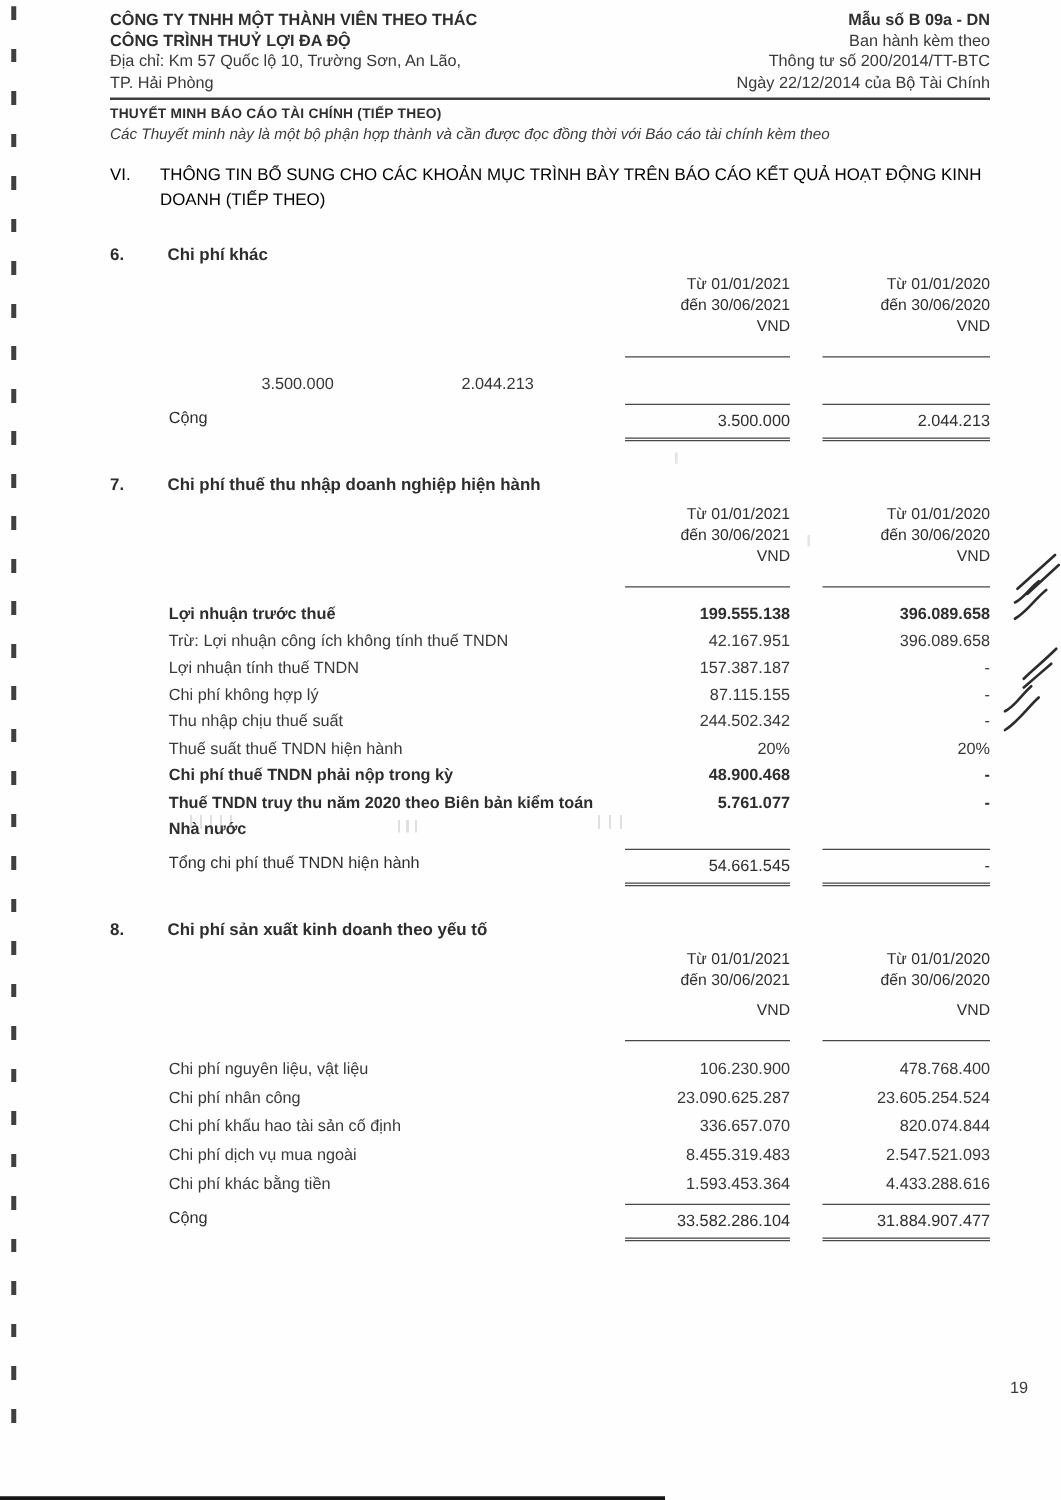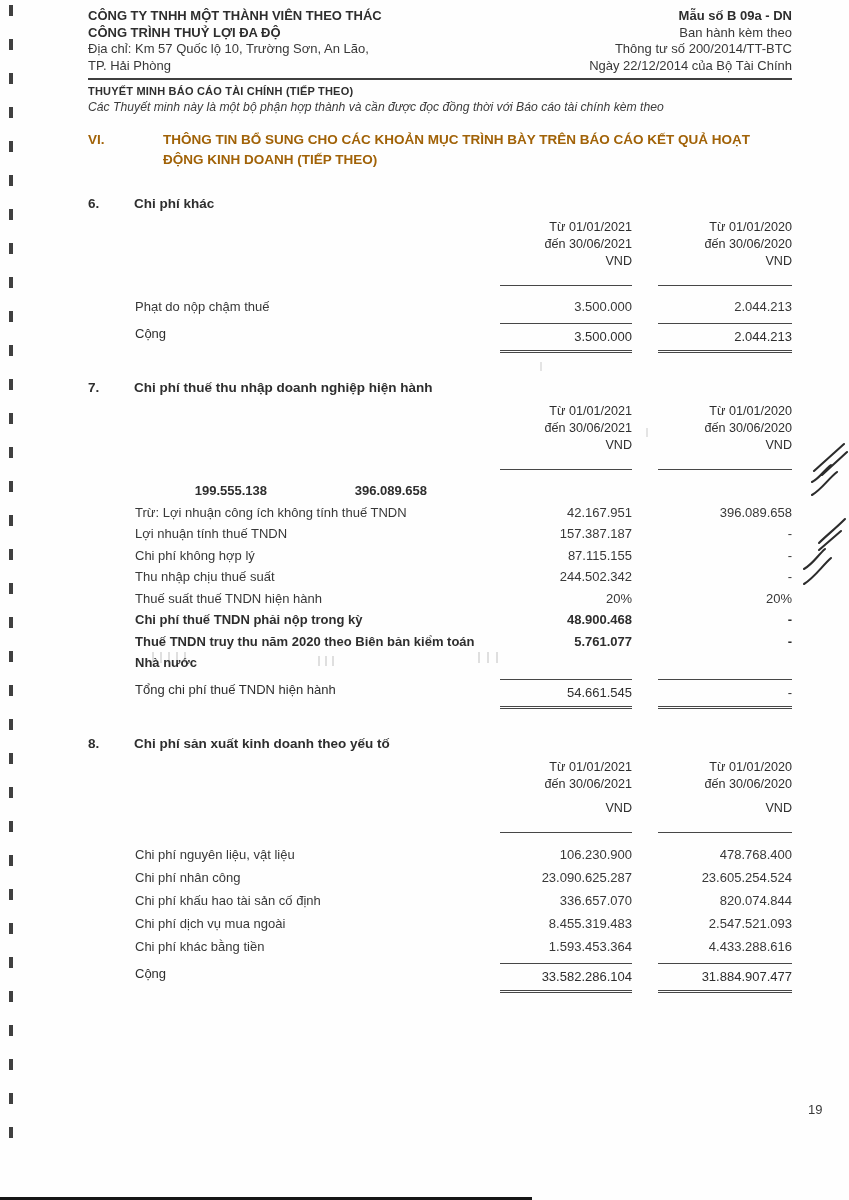--- a/index.html
+++ b/index.html
@@ -18,21 +18,21 @@
   .content{position:relative;padding:8px 57px 0 88px;}
   
   .header-wrap{display:flex;justify-content:space-between;align-items:flex-end;
     padding-bottom:4px;border-bottom:2px solid #3f3f3f;}
   .header-left{font-size:13px;line-height:16.5px;}
   .header-right{font-size:13px;line-height:16.5px;text-align:right;}
   .b{font-weight:bold;color:#2e2e2e;}
   .doc-title{font-weight:bold;color:#2e2e2e;font-size:11px;margin-top:5px;letter-spacing:.2px;}
   .doc-note{font-style:italic;font-size:12.2px;margin-top:3px;color:#3c3c3c;}
   
-  .roman-head{display:flex;margin-top:16px;font-weight:bold;color:#a16207;font-size:13.5px;line-height:1.45;gap:35px;}
+  .roman-head{display:flex;margin-top:16px;font-weight:normal;color:#000000;font-size:13.5px;line-height:1.45;}
   .roman-no{width:40px;flex:none;}
   .roman-title{width:668px;}
   
   .section{margin-top:27px;}
   .section-head{display:flex;font-weight:bold;color:#2e2e2e;font-size:13.5px;}
   .sec-no{width:46px;flex:none;}
   .note-table{margin-left:47px;width:657px;margin-top:8px;}
   .h-row{display:flex;font-weight:normal;color:#2e2e2e;font-size:12.6px;line-height:17px;}
   .h-label{flex:1;}
   .c1{width:132px;text-align:right;flex:none;}
@@ -115,21 +115,20 @@
           <div class="c2">đến 30/06/2020</div>
         </div>
         <div class="h-row h-vnd-row">
           <div class="h-label"></div>
           <div class="c1 vnd-cell">VND</div>
           <div class="gap"></div>
           <div class="c2 vnd-cell">VND</div>
         </div>
         <div class="rows">
             <div class="d-row">
-    <div class="d-label">Phạt do nộp chậm thuế</div>
     <div class="c1">3.500.000</div>
     <div class="gap"></div>
     <div class="c2">2.044.213</div>
   </div>
           </div>
         <div class="total-row">
           <div class="d-label">Cộng</div>
           <div class="c1 tline">3.500.000</div>
           <div class="gap"></div>
           <div class="c2 tline">2.044.213</div>
@@ -156,20 +155,21 @@
           <div class="c2">đến 30/06/2020</div>
         </div>
         <div class="h-row h-vnd-row">
           <div class="h-label"></div>
           <div class="c1 vnd-cell">VND</div>
           <div class="gap"></div>
           <div class="c2 vnd-cell">VND</div>
         </div>
         <div class="rows">
             <div class="d-row bold">
+    <div class="d-label">Lợi nhuận trước thuế</div>
     <div class="c1">199.555.138</div>
     <div class="gap"></div>
     <div class="c2">396.089.658</div>
   </div>
             <div class="d-row">
     <div class="d-label">Trừ: Lợi nhuận công ích không tính thuế TNDN</div>
     <div class="c1">42.167.951</div>
     <div class="gap"></div>
     <div class="c2">396.089.658</div>
   </div>

